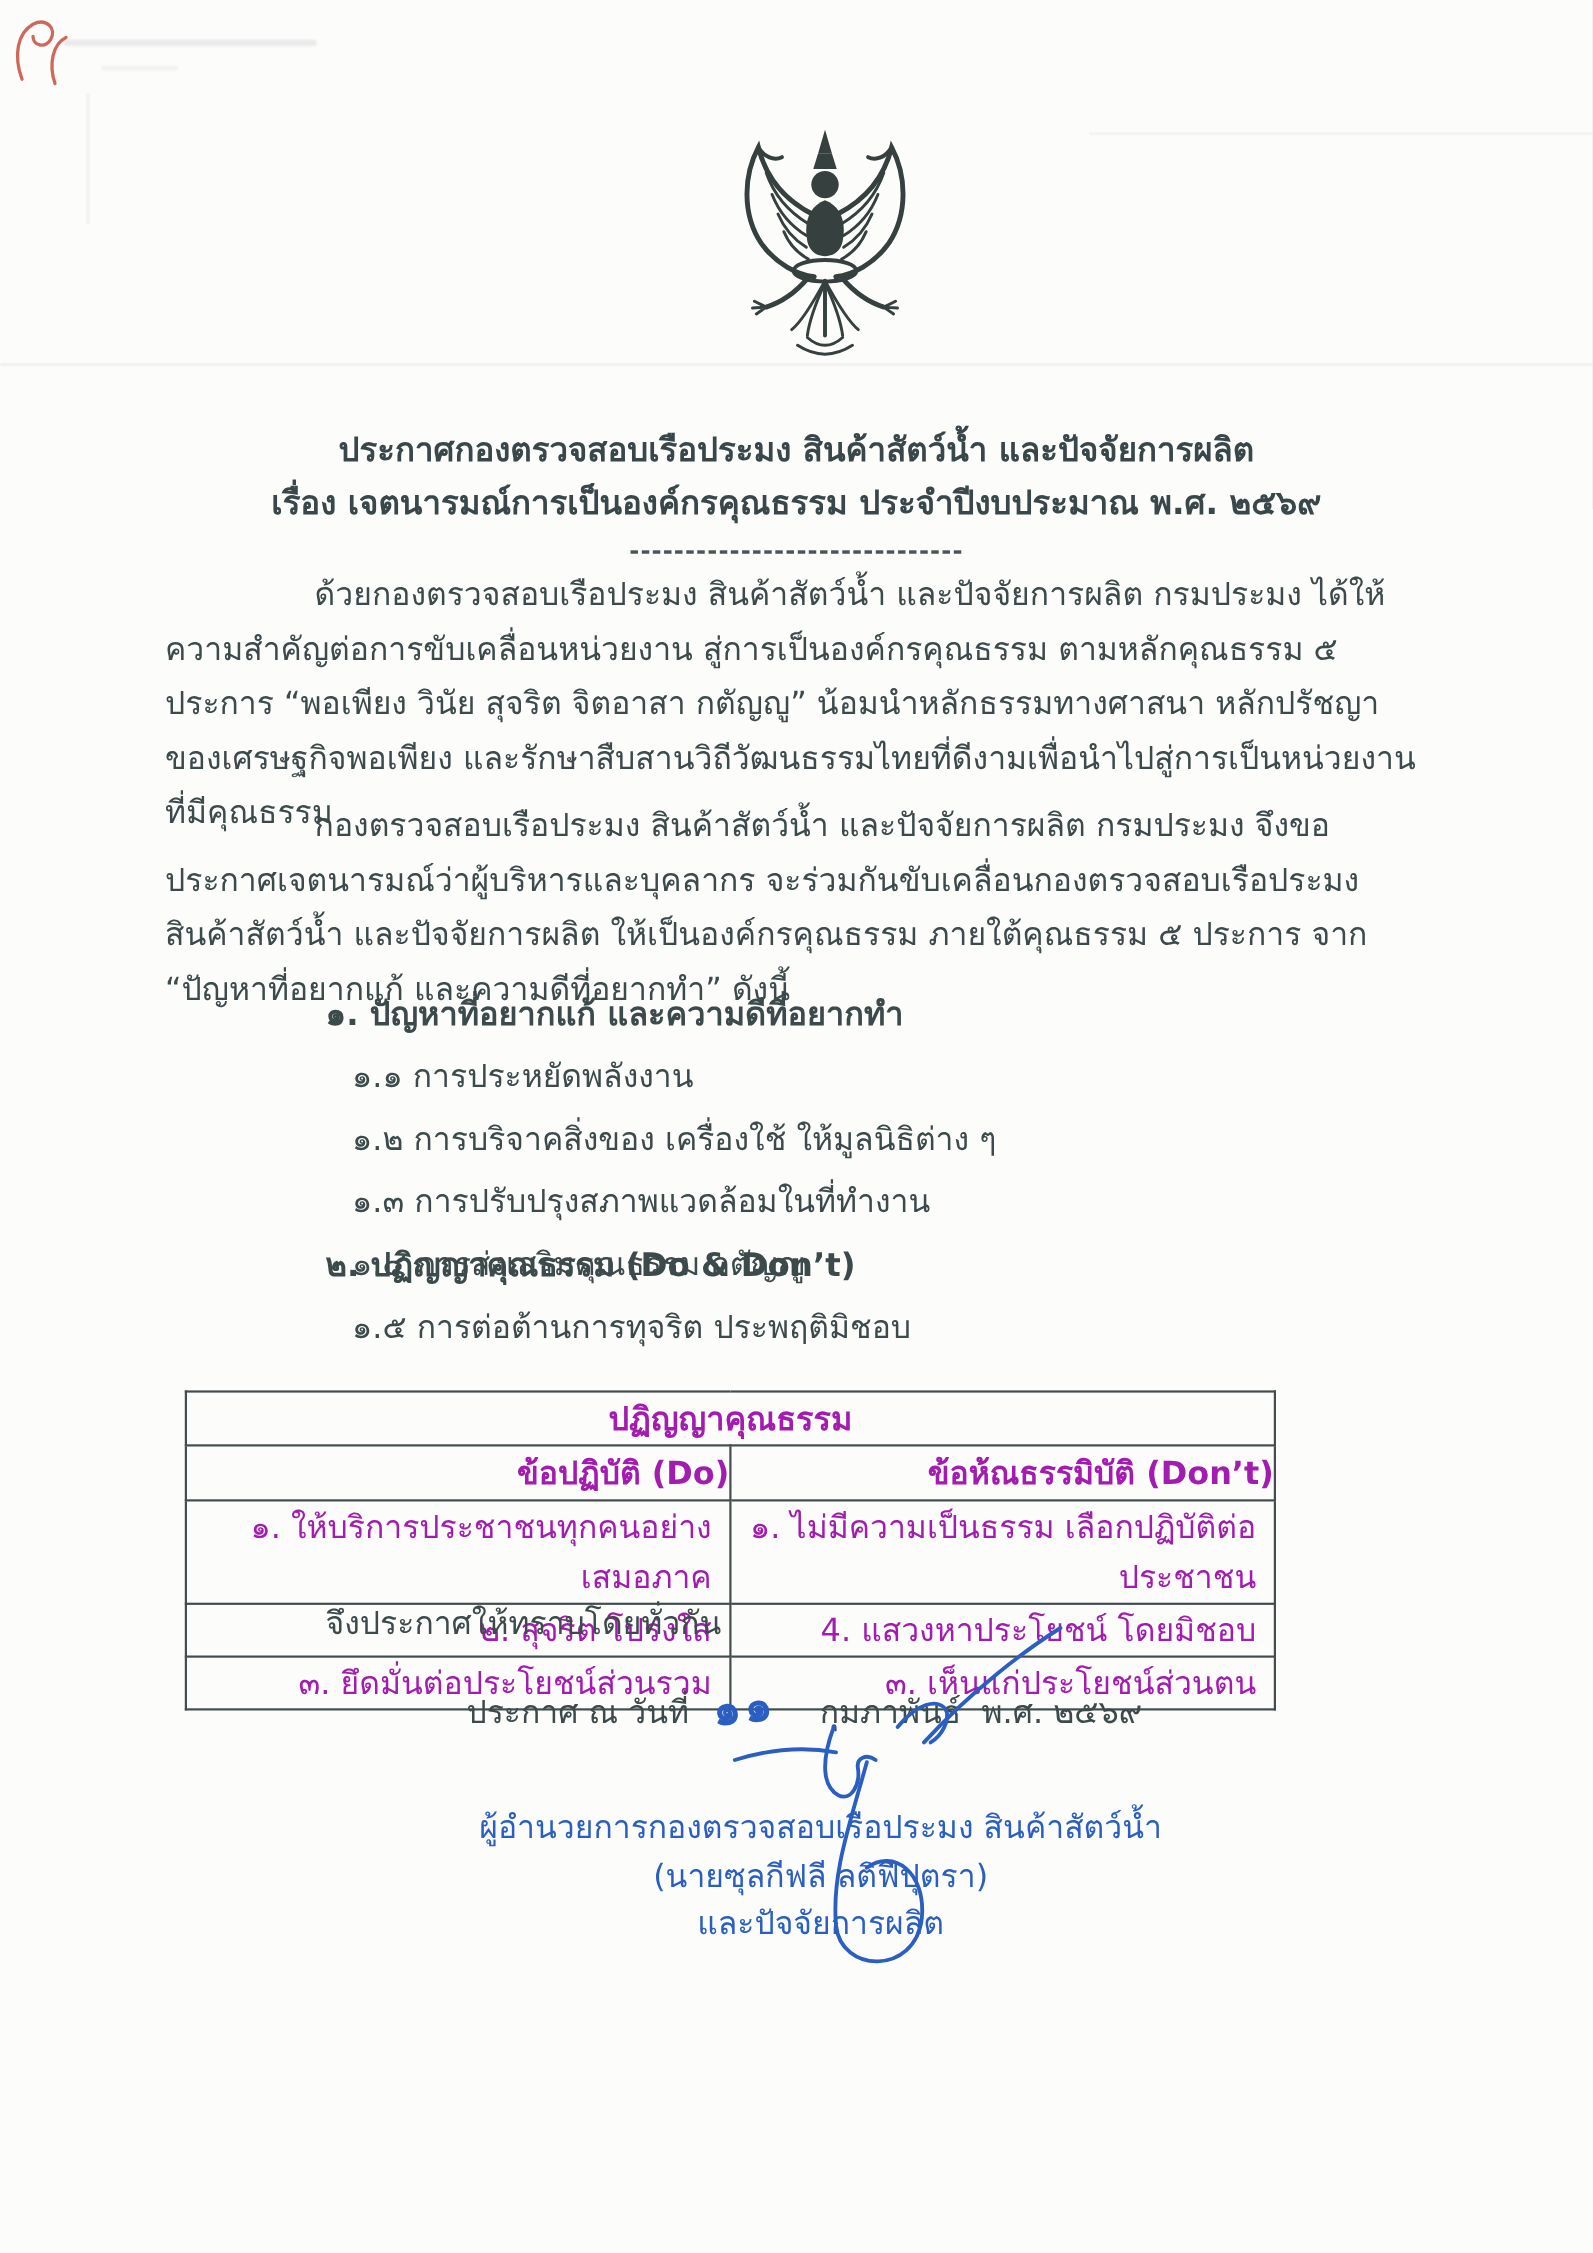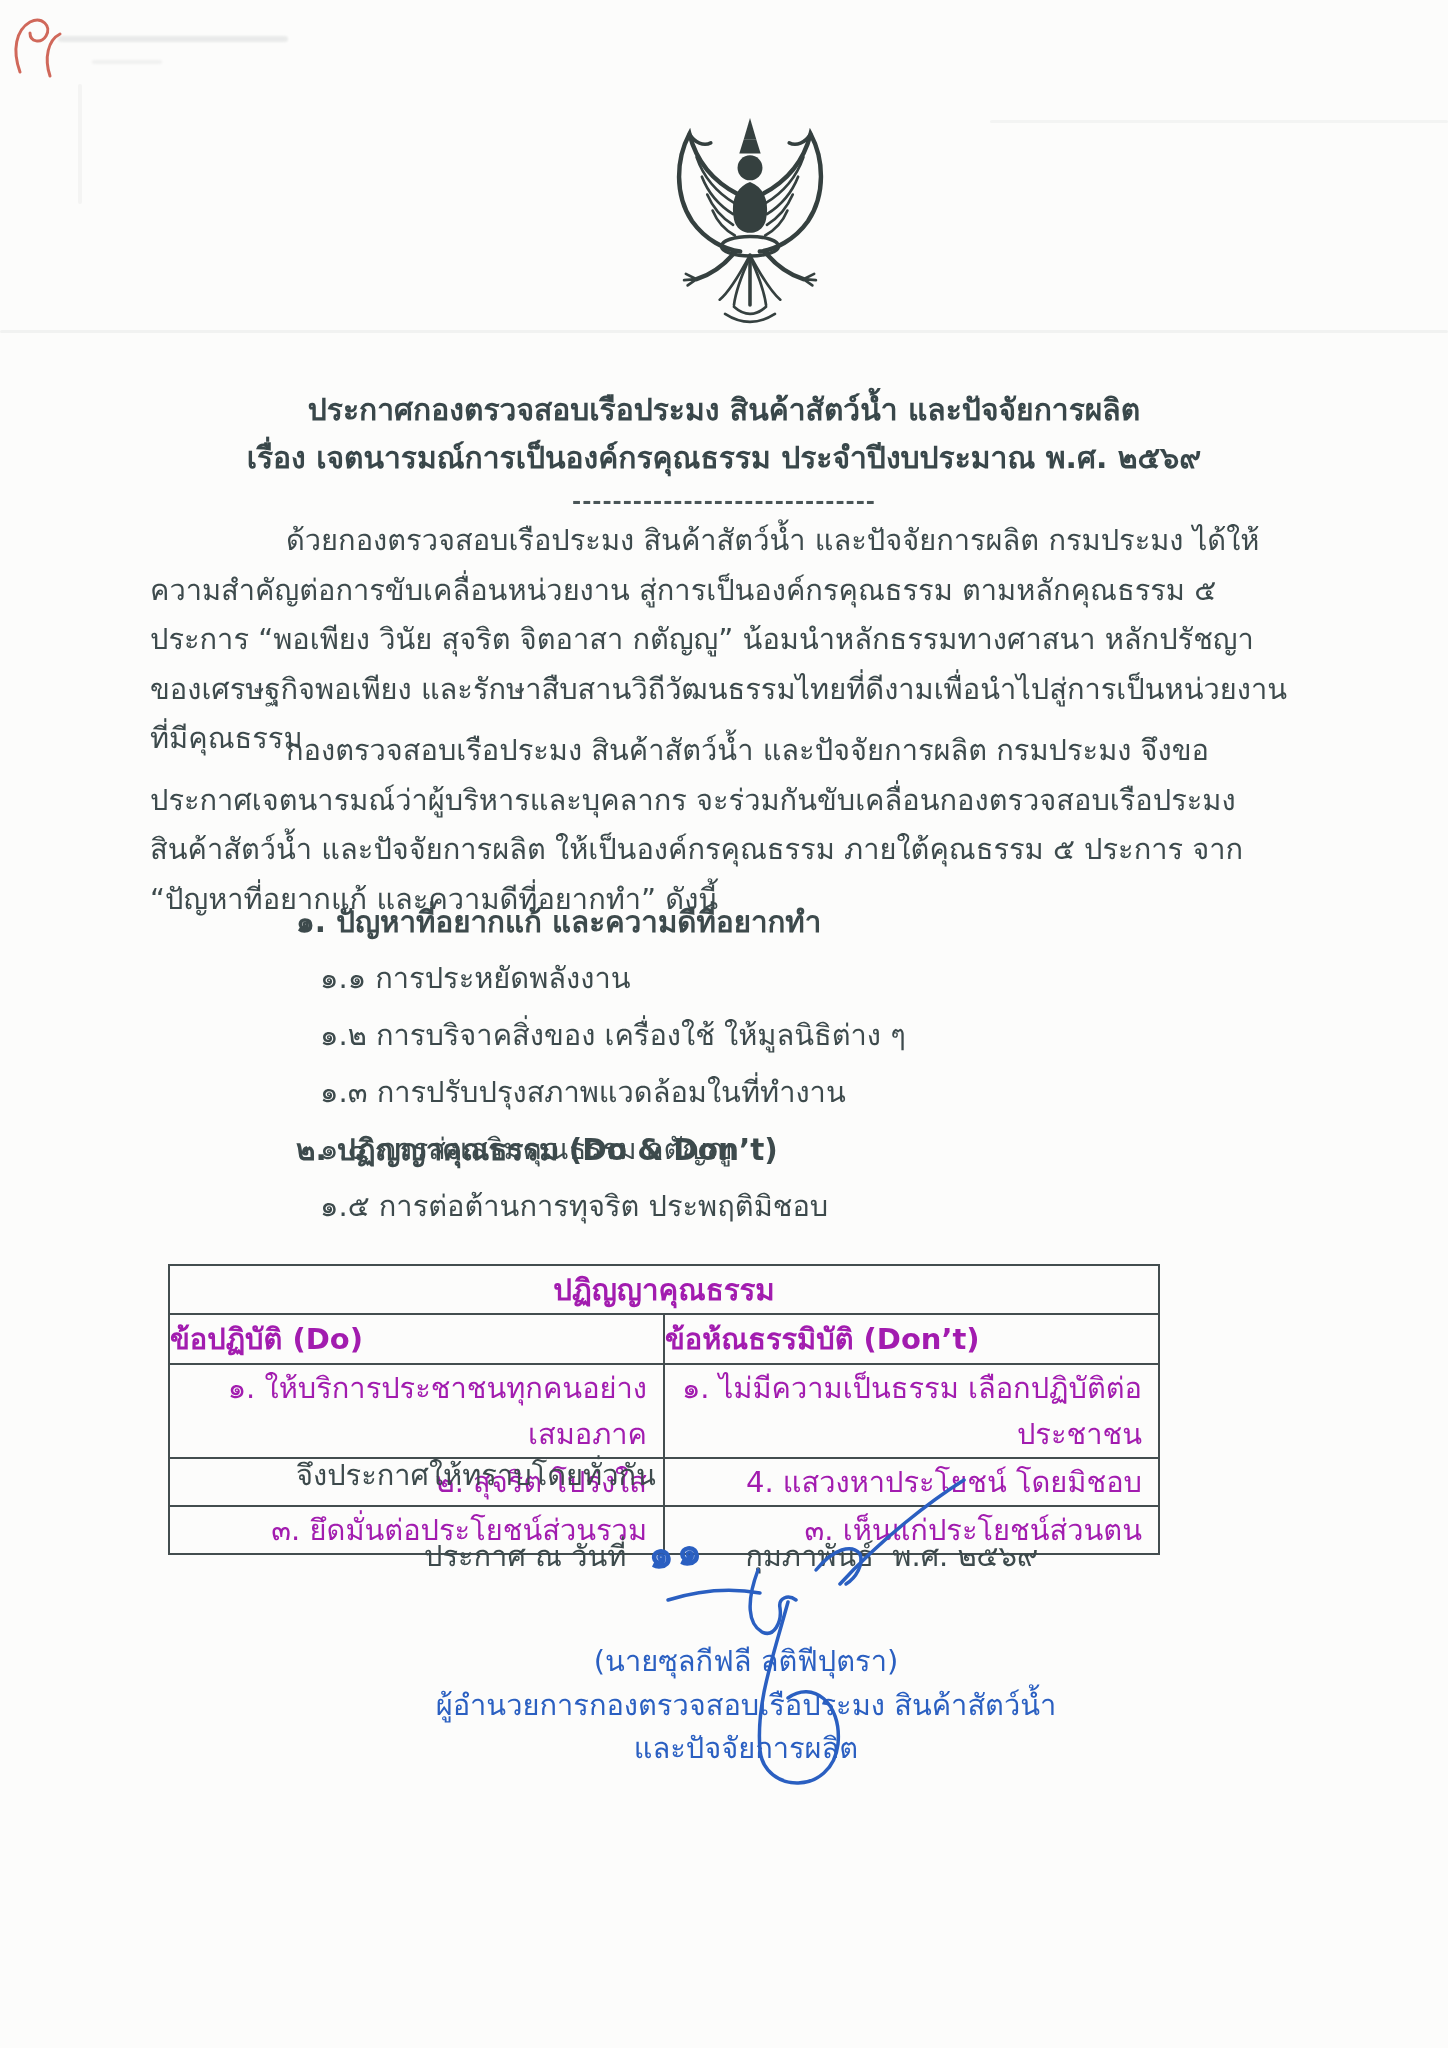--- a/index.html
+++ b/index.html
@@ -45,21 +45,21 @@
 
   .problem-list { position:absolute; top:950px; left:296px; font-size:29px; line-height:57px; list-style:none;margin-left:24px; }
 
   .dd-table {
     position:absolute; top:1264px; left:168px; width:992px;
     border-collapse:collapse; font-size:29px; color:#a21caf;
     table-layout:fixed;
   }
   .dd-table th, .dd-table td { border:2px solid #434d4f; }
   .dd-table .tbl-title th { height:42px; text-align:center; font-weight:bold; font-size:29.5px; }
-  .dd-table .tbl-head th { height:50px; text-align:left; font-weight:bold;margin-top:41px; }
+  .dd-table .tbl-head th { height:50px; text-align:right; font-weight:bold;margin-top:41px; }
   .dd-table td { height:44px; padding:0 16px; text-align:right; font-weight:normal; }
   .col-do { width:52.5%; } .col-dont { width:47.5%; }
 
   .closing { position:absolute; top:1452px; left:296px; font-size:29px; }
 
   .date-line {
     position:absolute; top:1520px; left:424px;
     font-size:29px; display:flex; align-items:baseline; white-space:pre;
   }
   .hand-day {
@@ -187,18 +187,18 @@
     <g fill="none" stroke="#2a5fc1" stroke-width="3.5" stroke-linecap="round">
       <path d="M48 148 C80 138 112 136 140 141"></path>
       <path d="M138 118 C126 150 128 172 142 180 C154 186 162 170 160 156 C158 146 168 142 176 148"></path>
       <path d="M196 118 C214 96 232 92 240 102 C244 112 236 126 226 132"></path>
       <path d="M220 132 C262 86 312 48 344 28"></path>
       <path d="M168 150 C152 208 136 252 140 298 C144 342 212 344 218 292 C222 250 192 228 168 246"></path>
     </g>
   </svg>
 
   <div class="sig-block">
+    <div>ผู้อำนวยการกองตรวจสอบเรือประมง สินค้าสัตว์น้ำ</div>
     <div>(นายซุลกีฟลี ลติฟีปุตรา)</div>
-    <div>ผู้อำนวยการกองตรวจสอบเรือประมง สินค้าสัตว์น้ำ</div>
     <div>และปัจจัยการผลิต</div>
   </div>
 
 </div>
 
 </body></html>

